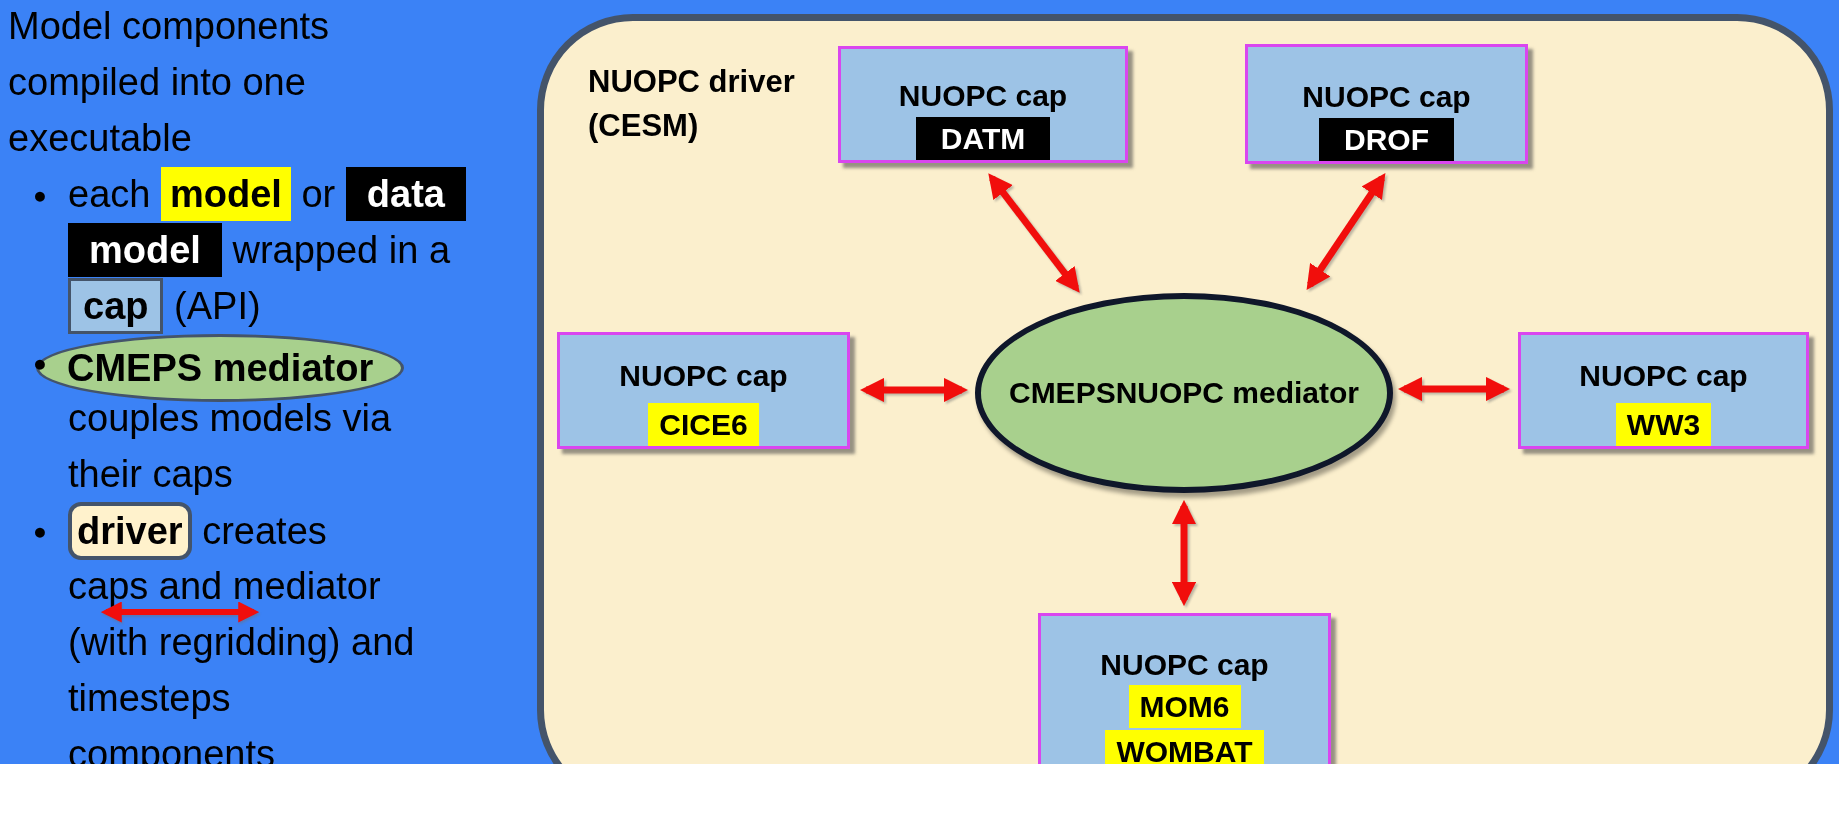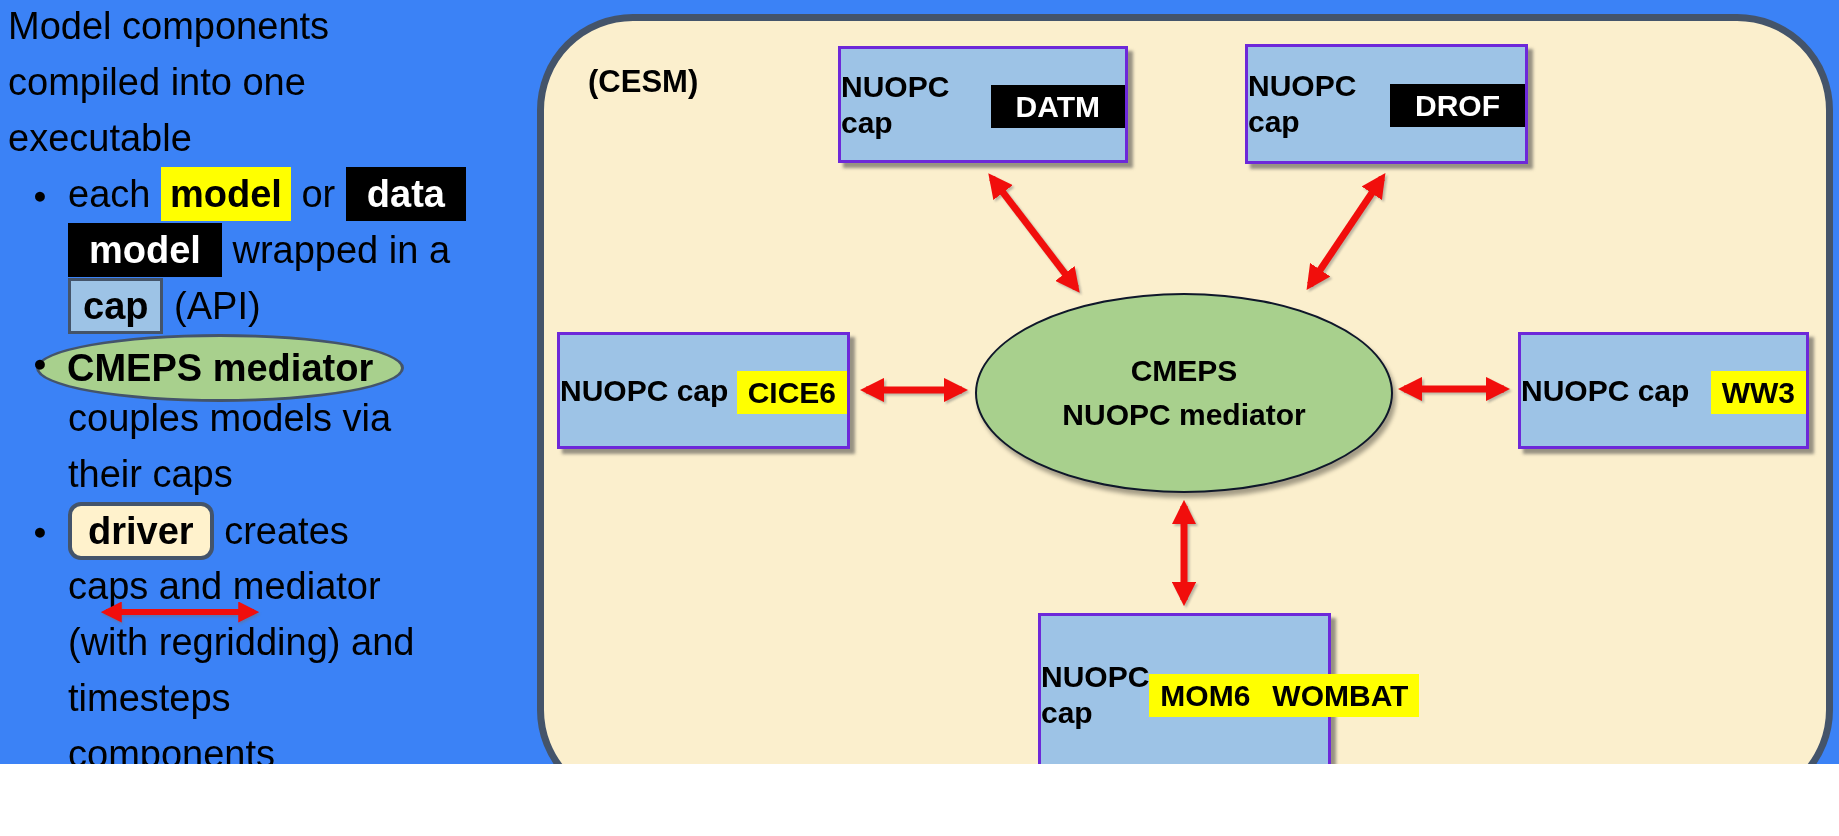--- a/index.html
+++ b/index.html
@@ -11,48 +11,48 @@
 
   
   .left-text { position:absolute; left:6px; top:-2px; width:530px; font-size:38px; }
   .ln { position:relative; height:56px; line-height:56px; white-space:nowrap; padding-left:62px; }
   .ln.flush { padding-left:2px; }
   .bullet { position:absolute; left:27px; top:1px; font-size:23px; }
   .b { font-weight:bold; }
   .hl-y { background:#FFFF00; font-weight:bold; padding:6px 9px; }
   .hl-k { background:#000000; color:#ffffff; font-weight:bold; padding:6px 21px; }
   .box-blue { background:#9DC3E6; border:3px solid #44546A; font-weight:bold; padding:4px 12px; }
-  .box-tan  { background:#FFF2CC; border:4px solid #44546A; border-radius:13px; font-weight:bold; padding:1px 16px; display:inline-block; line-height:48px; }
+  .box-tan  { background:#FFF2CC; border:4px solid #44546A; border-radius:13px; font-weight:bold; padding:1px 5px; display:inline-block; line-height:48px; }
   .ellipse-hl { display:inline-block; background:#A8D08D; border:3px solid #44546A; border-radius:50%;
     font-weight:bold; padding:9px 28px; margin-left:-32px; line-height:44px; }
 
   
   .driver-rect { position:absolute; left:537px; top:14px; width:1296px; height:792px; box-sizing:border-box;
     background:#FBEFCD; border:7px solid #44546A; border-radius:96px; }
   .driver-label { position:absolute; left:588px; top:60px; font-weight:bold; font-size:31px; line-height:44px; }
 
   
-  .cap-box { position:absolute; box-sizing:border-box; background:#9DC3E6; border:3px solid #6d28d9;
+  .cap-box { position:absolute; box-sizing:border-box; background:#9DC3E6; border:3px solid #d946ef;
     box-shadow:5px 5px 3px rgba(70,70,70,0.55);
-    display:flex; flex-direction:row; align-items:center; justify-content:space-between;
+    display:flex; flex-direction:column; align-items:center; justify-content:flex-end;
     font-weight:bold; font-size:30px; }
   .cap-title { line-height:36px; }
   .badge-k { background:#000000; color:#ffffff; padding:1px 25px; margin-top:3px; line-height:41px; }
-  .badge-y { background:#FFFF00; color:#000000; padding:1px 11px; margin-top:3px; line-height:41px; }
+  .badge-y { background:#FFFF00; color:#000000; padding:1px 11px; margin-top:9px; line-height:41px; }
   .cap-datm { left:838px; top:46px;  width:290px; height:117px; }
   .cap-drof { left:1245px; top:44px; width:283px; height:120px; }
   .cap-cice6 { left:557px; top:332px; width:293px; height:117px; }
   .cap-ww3  { left:1518px; top:332px; width:291px; height:117px; }
   .cap-mom6 { left:1038px; top:613px; width:293px; height:163px; }
   .cap-mom6 .badge-y { margin-top:2px; }
 
   
   .mediator { position:absolute; left:975px; top:293px; width:418px; height:200px; box-sizing:border-box;
-    background:#A8D08D; border:2px solid #0f172a; border-radius:50%;
-    display:flex; flex-direction:column; align-items:center; justify-content:center;
+    background:#A8D08D; border:6px solid #0f172a; border-radius:50%;
+    display:flex; flex-direction:row; align-items:center; justify-content:center;
     font-weight:bold; font-size:30px; line-height:44px;
     box-shadow:3px 5px 4px rgba(0,0,0,0.35); }
 
   
   .overlay { position:absolute; left:0; top:0; width:1839px; height:836px; pointer-events:none; }
   .arrow { stroke:#F10E0C; stroke-width:7; filter:drop-shadow(2px 2px 1px rgba(110,110,110,0.45)); }
   .arrow-sm { stroke:#F10E0C; stroke-width:6; filter:drop-shadow(1px 2px 1px rgba(110,110,110,0.45)); }
 </style>
 </head>
 <body>
@@ -84,20 +84,21 @@
       <span class="bullet">●</span><span class="box-tan">driver</span><span> creates</span>
     </div>
     <div class="ln"><span>caps and mediator</span></div>
     <div class="ln"><span>(with regridding) and</span></div>
     <div class="ln"><span>timesteps</span></div>
     <div class="ln"><span>components</span></div>
   </div>
 
   <div class="driver-rect"></div>
   <div class="driver-label">
+    <div>NUOPC driver</div>
     <div>(CESM)</div>
   </div>
 
   <div class="cap-box cap-datm">
     <div class="cap-title">NUOPC cap</div>
     <div class="badge-k">DATM</div>
   </div>
 
   <div class="cap-box cap-drof">
     <div class="cap-title">NUOPC cap</div>

